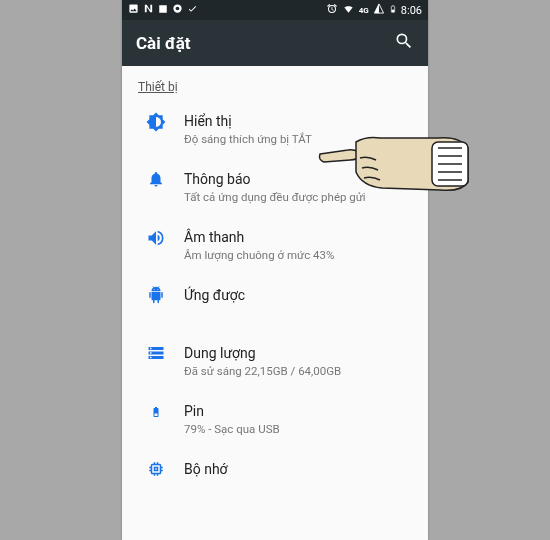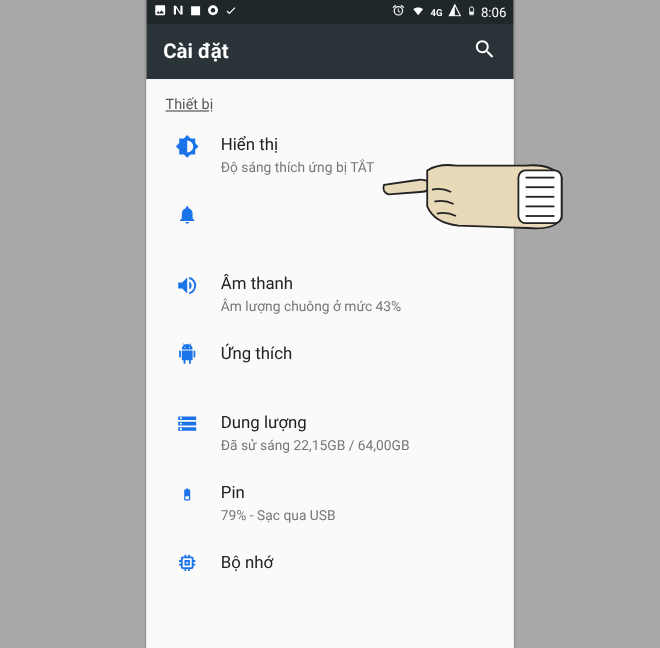--- a/index.html
+++ b/index.html
@@ -150,20 +150,24 @@
         <div class="subtitle">Độ sáng thích ứng bị TẮT</div>
       </div>
     </div>
 
     <div class="item">
       <span class="icon">
         <svg width="18" height="18" viewBox="0 0 24 24">
             <path d="M12 22a2 2 0 0 0 2-2h-4a2 2 0 0 0 2 2zm6-6V11c0-3.07-1.63-5.64-4.5-6.32V4a1.5 1.5 0 0 0-3 0v.68C7.64 5.36 6 7.92 6 11v5l-2 2v1h16v-1l-2-2z"></path>
           </svg>
       </span>
+      <div class="text">
+        <div class="title">Thông báo</div>
+        <div class="subtitle">Tất cả ứng dụng đều được phép gửi</div>
+      </div>
     </div>
 
     <div class="item">
       <span class="icon">
         <svg width="20" height="20" viewBox="0 0 24 24">
             <path d="M3 9v6h4l5 5V4L7 9H3zm13.5 3A4.5 4.5 0 0 0 14 7.97v8.05A4.5 4.5 0 0 0 16.5 12zM14 3.23v2.06a7 7 0 0 1 0 13.42v2.06a9 9 0 0 0 0-17.54z"></path>
           </svg>
       </span>
       <div class="text">
         <div class="title">Âm thanh</div>
@@ -171,21 +175,21 @@
       </div>
     </div>
 
     <div class="item">
       <span class="icon">
         <svg width="18" height="18" viewBox="0 0 24 24">
             <path d="M6 8v10a1 1 0 0 0 1 1h1v3a1 1 0 0 0 2 0v-3h4v3a1 1 0 0 0 2 0v-3h1a1 1 0 0 0 1-1V8H6zm-2 0a1 1 0 0 0-1 1v6a1 1 0 0 0 2 0V9a1 1 0 0 0-1-1zm16 0a1 1 0 0 0-1 1v6a1 1 0 0 0 2 0V9a1 1 0 0 0-1-1zM15.5 2.1l1.3-1.3-.7-.7-1.5 1.5A5.9 5.9 0 0 0 12 1a5.9 5.9 0 0 0-2.6.6L7.9.1l-.7.7 1.3 1.3A5 5 0 0 0 6 7h12a5 5 0 0 0-2.5-4.9zM10 5H9V4h1v1zm5 0h-1V4h1v1z"></path>
           </svg>
       </span>
       <div class="text">
-        <div class="title">Ứng thích</div>
+        <div class="title">Ứng được</div>
       </div>
     </div>
 
     <div class="item">
       <span class="icon">
         <svg width="18" height="18" viewBox="0 0 24 24">
             <path d="M2 20h20v-4H2v4zm2-3h2v2H4v-2zM2 4v4h20V4H2zm4 3H4V5h2v2zm-4 7h20v-4H2v4zm2-3h2v2H4v-2z"></path>
           </svg>
       </span>
       <div class="text">

